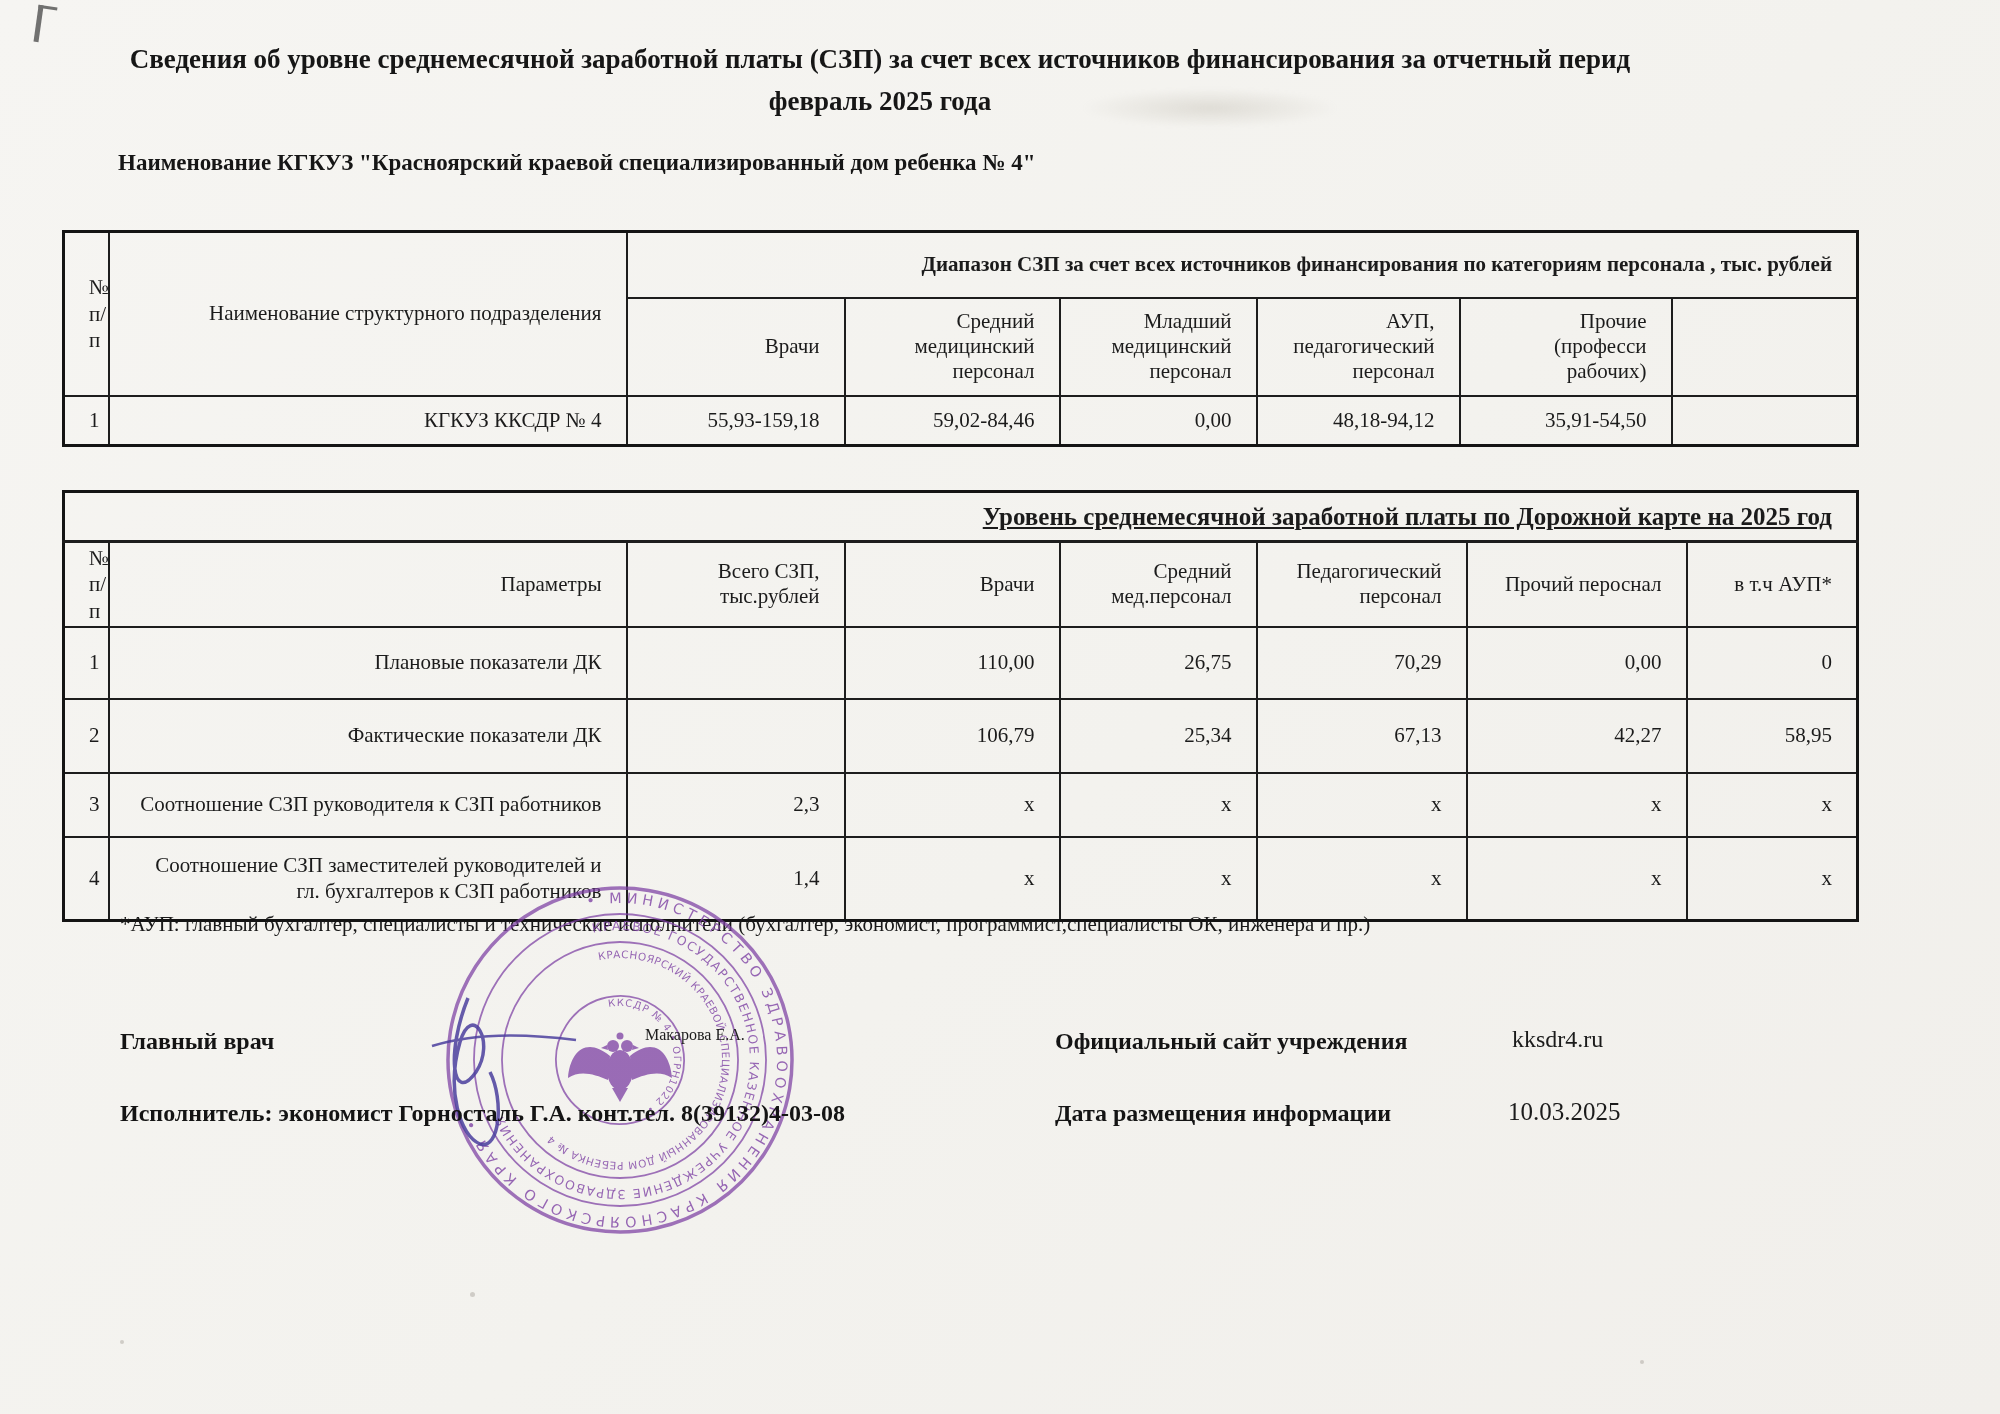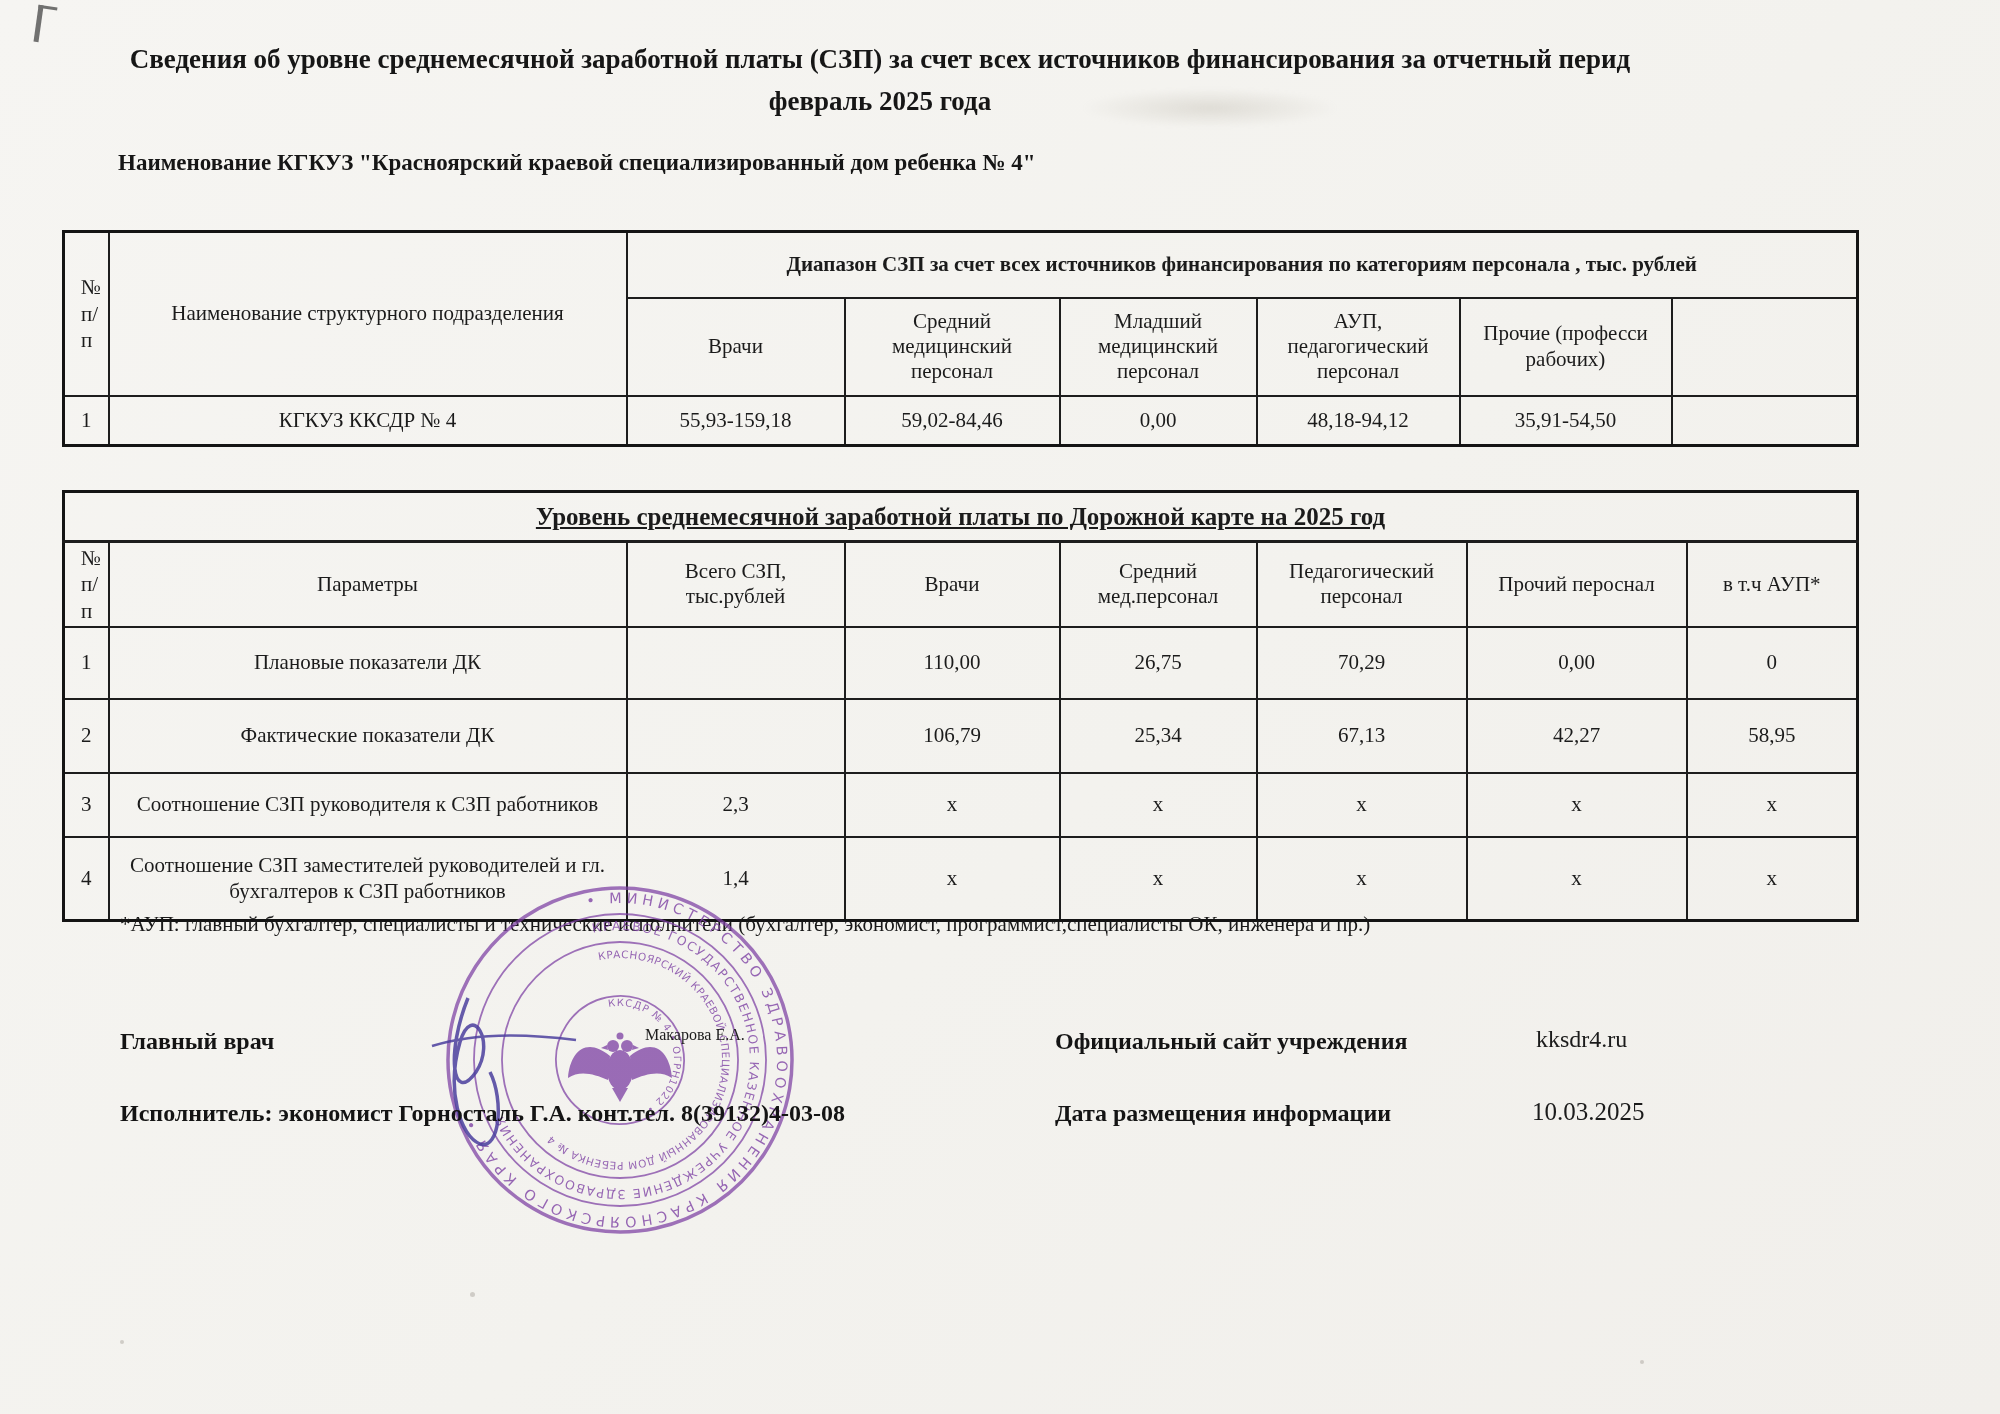--- a/index.html
+++ b/index.html
@@ -38,22 +38,22 @@
     font-weight:bold;font-size:23px;color:#161616;
   }
 
   table.doc{
     border-collapse:collapse;table-layout:fixed;
     width:1794px;font-size:21px;color:#1b1b1b;
     background:transparent;
   }
   table.doc td{
     border:2px solid #1d1d1d;
-    text-align:center;vertical-align:middle;
-    padding:2px 16px;line-height:1.2;
+    text-align:right;vertical-align:middle;
+    padding:2px 24px;line-height:1.2;
     overflow:hidden;
   }
   table.doc{border:3px solid #141414;}
   .t1{position:absolute;left:62px;top:230px;}
   .t2{position:absolute;left:62px;top:490px;}
   td.left{text-align:left;}
   td.bold, .bold{font-weight:bold;}
   .t2-title-cell{
     font-weight:bold;font-size:25px;
     border-bottom-width:3px !important;
@@ -62,21 +62,21 @@
   .nowrap{white-space:nowrap;}
   .no-cell span{display:block;line-height:1.25;}
 
   .footnote{
     position:absolute;left:120px;top:912px;width:1600px;
     font-size:21px;color:#181818;
   }
 
   .sig-row{position:absolute;font-size:24px;}
   .lbl{font-weight:bold;color:#141414;}
-  .val{font-weight:normal;color:#1b1b1b;margin-left:24px;}
+  .val{font-weight:normal;color:#1b1b1b;}
 
   .stamp-wrap{position:absolute;left:380px;top:820px;width:480px;height:480px;pointer-events:none;}
   .stamp-wrap svg{display:block;}
 </style>
 </head>
 <body>
 
 <div class="page">
 
   <div class="corner-mark"></div>

